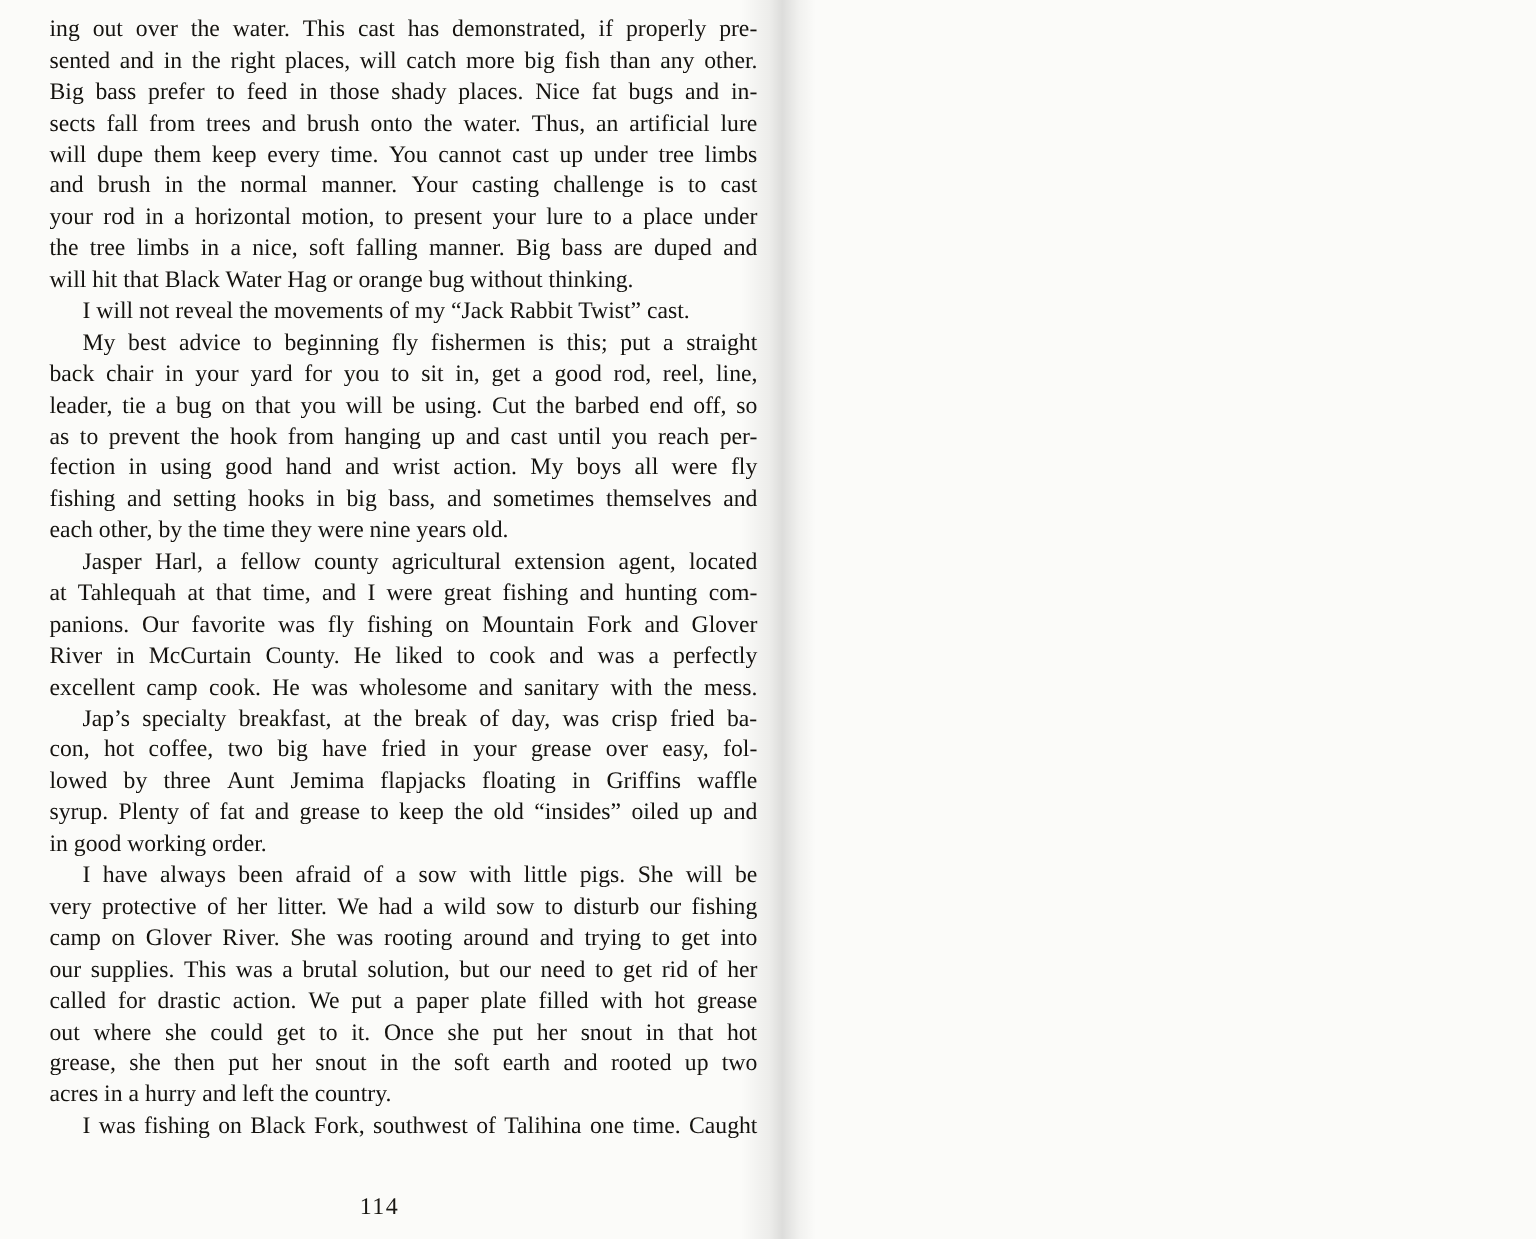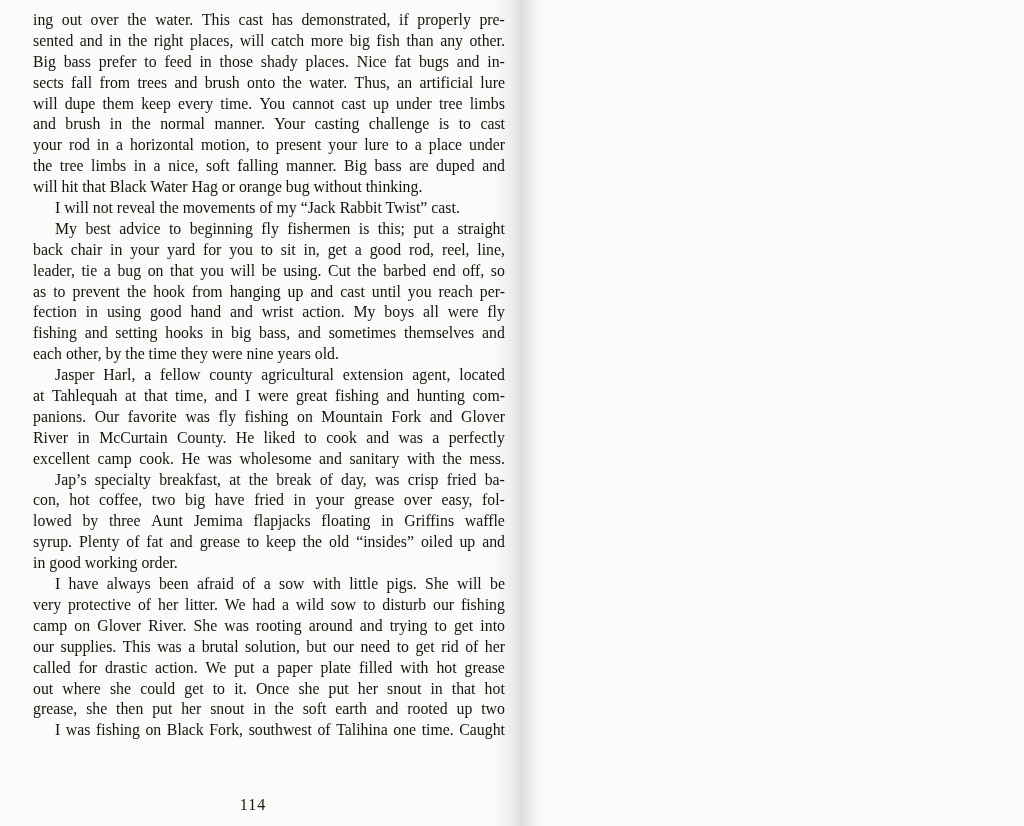--- a/index.html
+++ b/index.html
@@ -495,20 +495,21 @@
             <span>snout</span>
             <span>in</span>
             <span>the</span>
             <span>soft</span>
             <span>earth</span>
             <span>and</span>
             <span>rooted</span>
             <span>up</span>
             <span>two</span>
           </div>
+          <div class="line">acres in a hurry and left the country.</div>
         </div>
         <div class="para">
           <div class="line just ind">
             <span>I</span>
             <span>was</span>
             <span>fishing</span>
             <span>on</span>
             <span>Black</span>
             <span>Fork,</span>
             <span>southwest</span>

